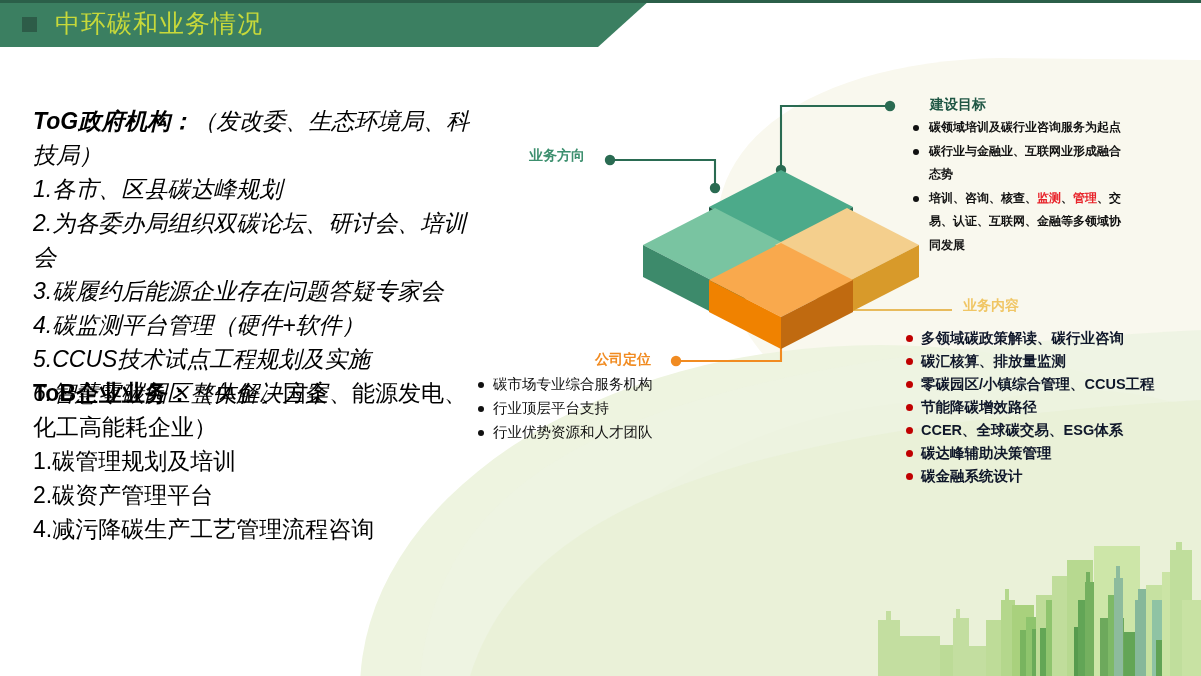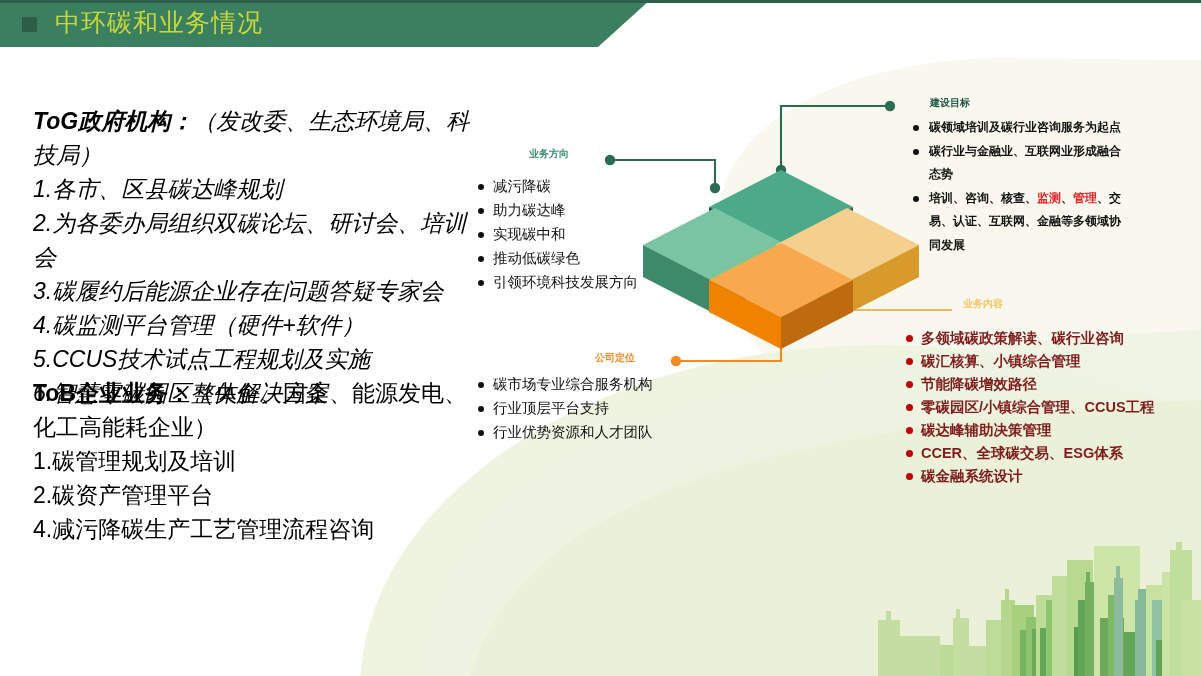--- a/index.html
+++ b/index.html
@@ -22,21 +22,20 @@
   .header-band{
     position:absolute;left:0;top:0;width:1201px;height:47px;
     overflow:hidden;
   }
   .header-title{
     position:absolute;left:55px;top:8px;
     font-size:25px;line-height:30px;
     color:#c7d93a;
     letter-spacing:1px;
     white-space:nowrap;
-    font-family:Liberation Serif, serif;
   }
   .header-square{
     position:absolute;left:22px;top:17px;width:15px;height:15px;
     background:#2d5c48;
   }
 
   
   .left-col{
     position:absolute;left:33px;top:104px;width:450px;font-style:italic;
   }
@@ -49,21 +48,21 @@
   }
   .left-col2{
     position:absolute;left:33px;top:376px;width:450px;
   }
 
   
   .diagram{position:absolute;left:0;top:0;width:1201px;height:676px;}
 
   
   .lbl{
-    position:absolute;font-weight:bold;font-size:10px;white-space:nowrap;
+    position:absolute;font-weight:bold;font-size:14px;white-space:nowrap;
   }
   .lbl-green{color:#3c8f6e;}
   .lbl-darkgreen{color:#1f5644;}
   .lbl-orange{color:#f18b21;}
   .lbl-gold{color:#f0c665;}
 
   
   .blist{position:absolute;}
   .blist .bi{
     display:flex;align-items:flex-start;
@@ -83,21 +82,21 @@
   }
   .goal-list .gi::before{
     content:"";position:absolute;left:1px;top:9px;
     width:6px;height:6px;border-radius:50%;background:#111111;
   }
   .goal-list .gi .hl{color:#e8232a;}
 
   .red-list{position:absolute;}
   .red-list .ri{
     display:flex;align-items:flex-start;
-    font-size:14.5px;line-height:23px;color:#7f1d1d;font-weight:bold;
+    font-size:14.5px;line-height:23px;color:#0f172a;font-weight:bold;
     white-space:nowrap;
   }
   .red-list .rdot{
     flex:0 0 auto;width:7px;height:7px;border-radius:50%;
     background:#c00000;margin-top:8px;margin-right:8px;
   }
 </style>
 </head>
 <body>
 
@@ -238,42 +237,20 @@
   </svg>
 
   <div class="lbl lbl-green" style="left:529px;top:147px;">业务方向</div>
 
   <div class="lbl lbl-darkgreen" style="left:930px;top:96px;">建设目标</div>
 
   <div class="lbl lbl-orange" style="left:595px;top:351px;">公司定位</div>
 
   <div class="lbl lbl-gold" style="left:963px;top:297px;text-align:right;">业务内容</div>
 
-  <div class="blist" style="left:478px;top:175px;">
-    <div class="bi">
-      <span class="dot"></span>
-      <span>减污降碳</span>
-    </div>
-    <div class="bi">
-      <span class="dot"></span>
-      <span>助力碳达峰</span>
-    </div>
-    <div class="bi">
-      <span class="dot"></span>
-      <span>实现碳中和</span>
-    </div>
-    <div class="bi">
-      <span class="dot"></span>
-      <span>推动低碳绿色</span>
-    </div>
-    <div class="bi">
-      <span class="dot"></span>
-      <span>引领环境科技发展方向</span>
-    </div>
-  </div>
 
   <div class="goal-list" style="left:912px;top:116px;">
     <div class="gi">
       <span>碳领域培训及碳行业咨询服务为起点</span>
     </div>
     <div class="gi">
       <span>碳行业与金融业、互联网业形成融合态势</span>
     </div>
     <div class="gi"><span>培训、咨询、核查、</span><span class="hl">监测</span><span>、</span><span class="hl">管理</span><span>、交易、认证、互联网、金融等多领域协同发展</span></div>
   </div>
@@ -293,37 +270,37 @@
     </div>
   </div>
 
   <div class="red-list" style="left:906px;top:327px;">
     <div class="ri">
       <span class="rdot"></span>
       <span>多领域碳政策解读、碳行业咨询</span>
     </div>
     <div class="ri">
       <span class="rdot"></span>
-      <span>碳汇核算、小镇综合管理</span>
+      <span>碳汇核算、排放量监测</span>
+    </div>
+    <div class="ri">
+      <span class="rdot"></span>
+      <span>零碳园区/小镇综合管理、CCUS工程</span>
     </div>
     <div class="ri">
       <span class="rdot"></span>
       <span>节能降碳增效路径</span>
     </div>
     <div class="ri">
       <span class="rdot"></span>
-      <span>零碳园区/小镇综合管理、CCUS工程</span>
+      <span>CCER、全球碳交易、ESG体系</span>
     </div>
     <div class="ri">
       <span class="rdot"></span>
       <span>碳达峰辅助决策管理</span>
     </div>
     <div class="ri">
       <span class="rdot"></span>
-      <span>CCER、全球碳交易、ESG体系</span>
-    </div>
-    <div class="ri">
-      <span class="rdot"></span>
       <span>碳金融系统设计</span>
     </div>
   </div>
 
 </div>
 
 </body></html>

